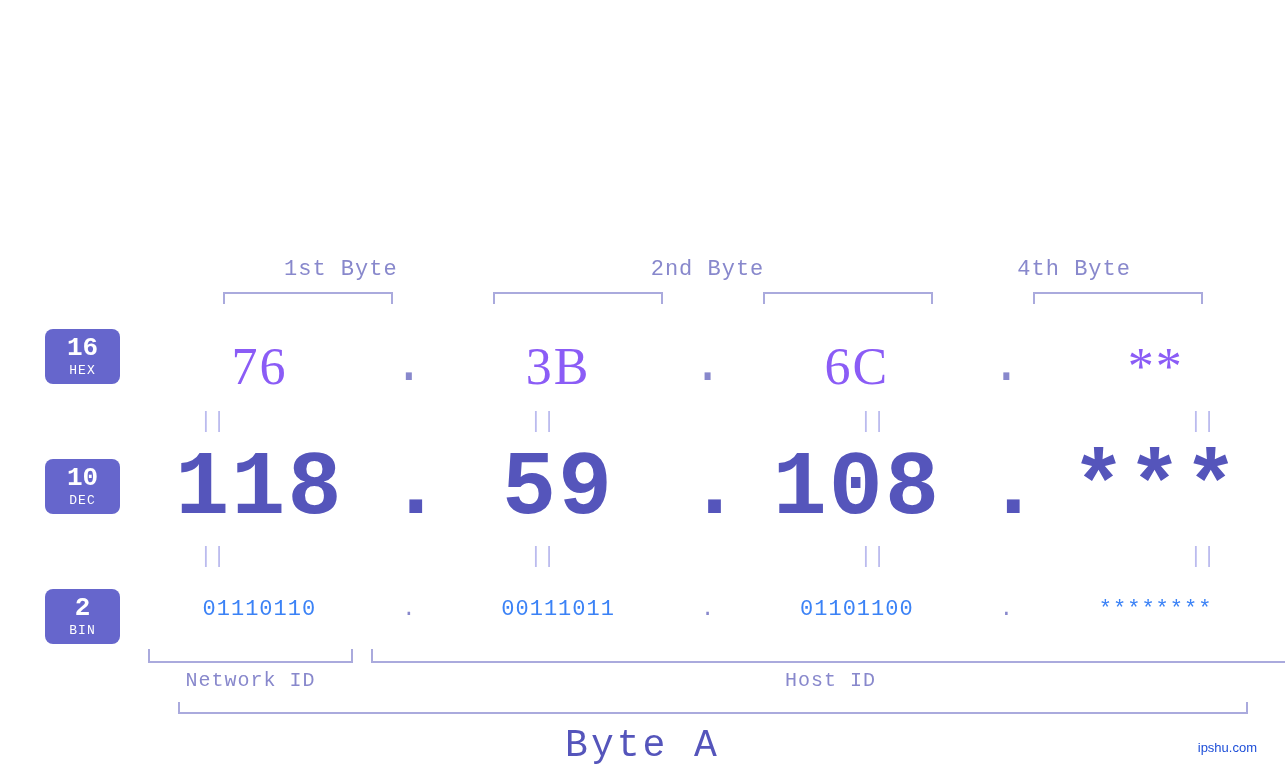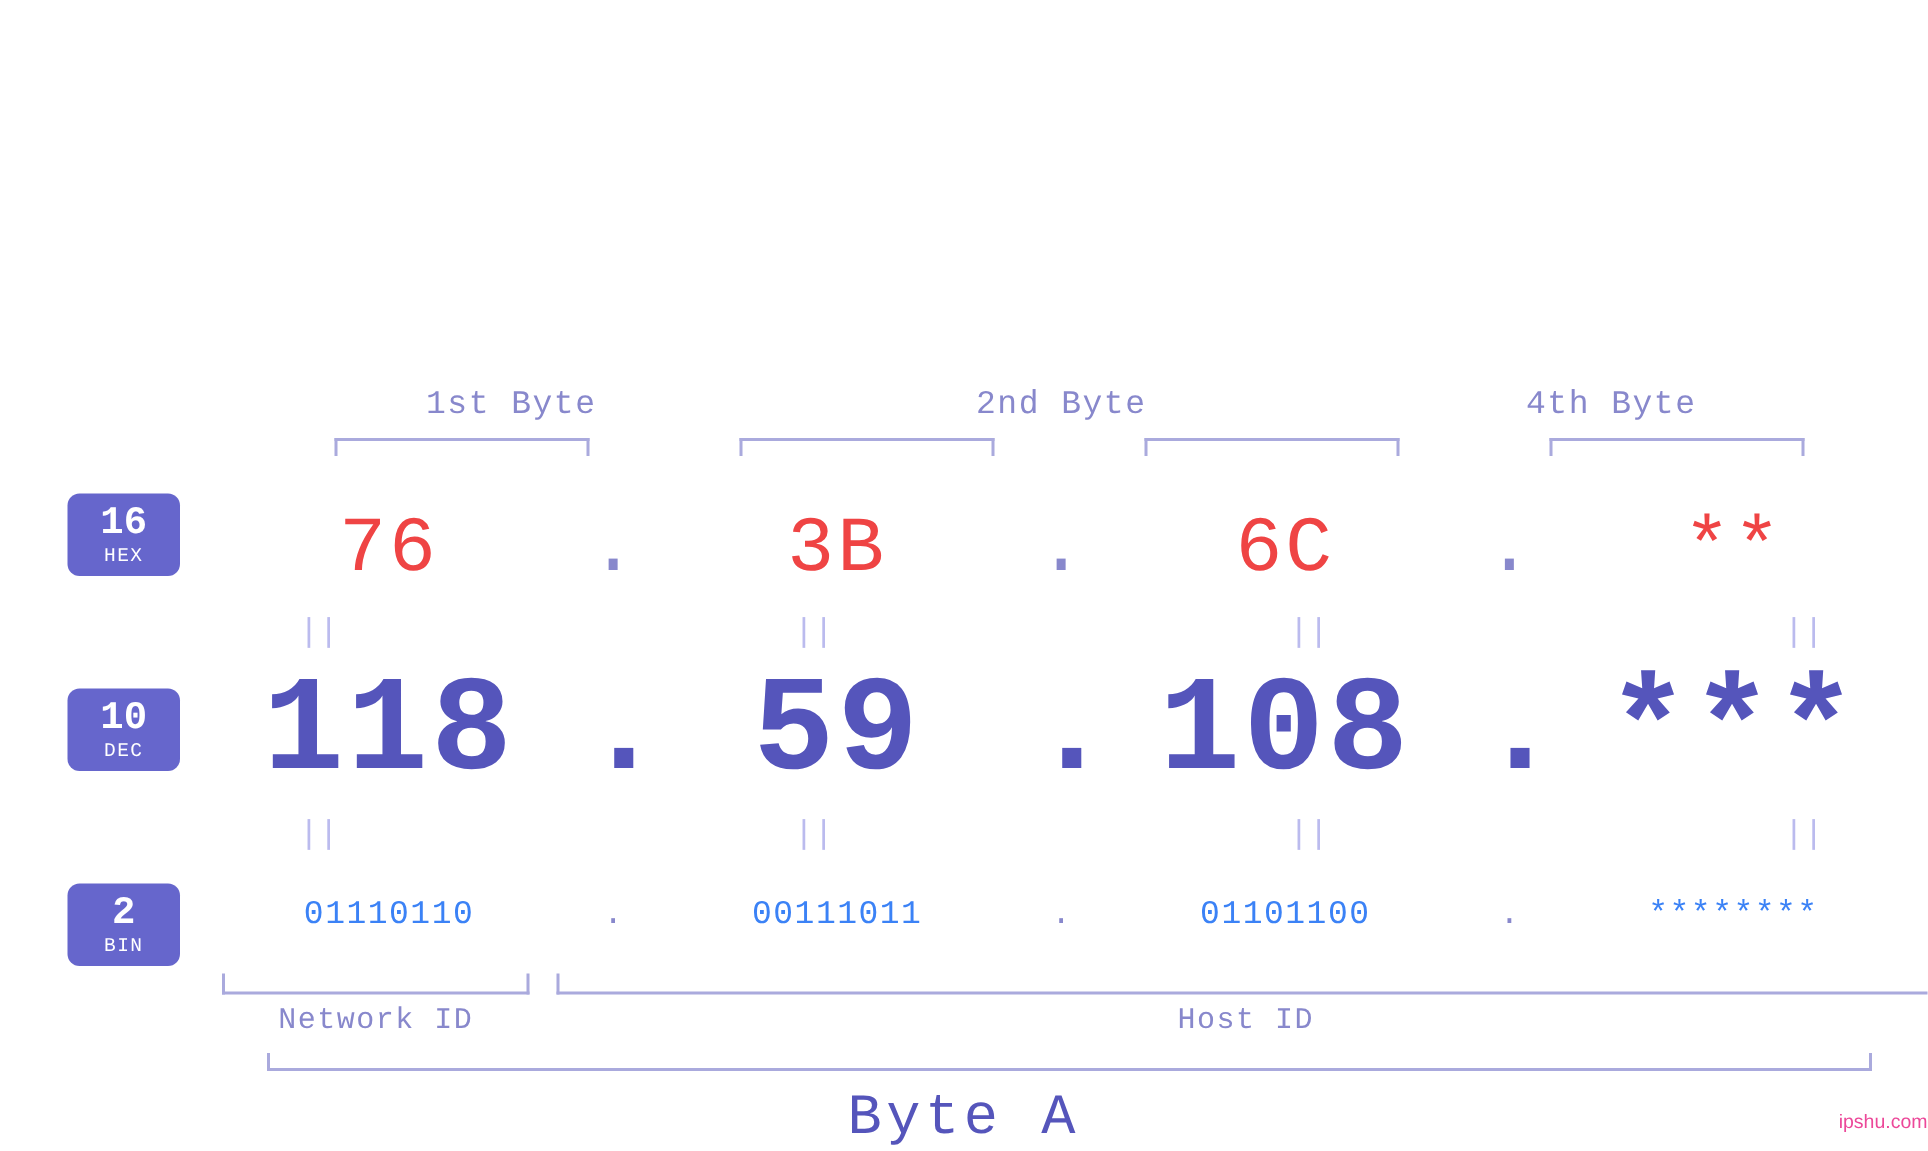--- a/index.html
+++ b/index.html
@@ -113,22 +113,23 @@
       display: flex;
       align-items: center;
       height: 75px;
       margin-top: 10px;
     }
 
     .byte-val {
       flex: 1;
       text-align: center;
       font-size: 52px;
-      color: #ef4444;
+      color: #8b5cf6;
       letter-spacing: 2px;
+      font-family: Liberation Serif, serif;
     }
 
     .dot {
       font-size: 52px;
       color: #8888cc;
       width: 40px;
       text-align: center;
     }
 
     
@@ -207,23 +208,23 @@
     .class-label {
       font-size: 38px;
       color: #5555bb;
       letter-spacing: 3px;
     }
 
     
     .watermark {
       position: absolute;
       bottom: 12px;
-      right: 0;
+      right: 28px;
       font-size: 13px;
-      color: #ec4899;
+      color: #1d4ed8;
       font-family: Arial, sans-serif;
       margin-top: 47px;
     }
   </style>
 </head>
 <body>
 
 <div class="main-container">
 
   <div class="byte-headers">

